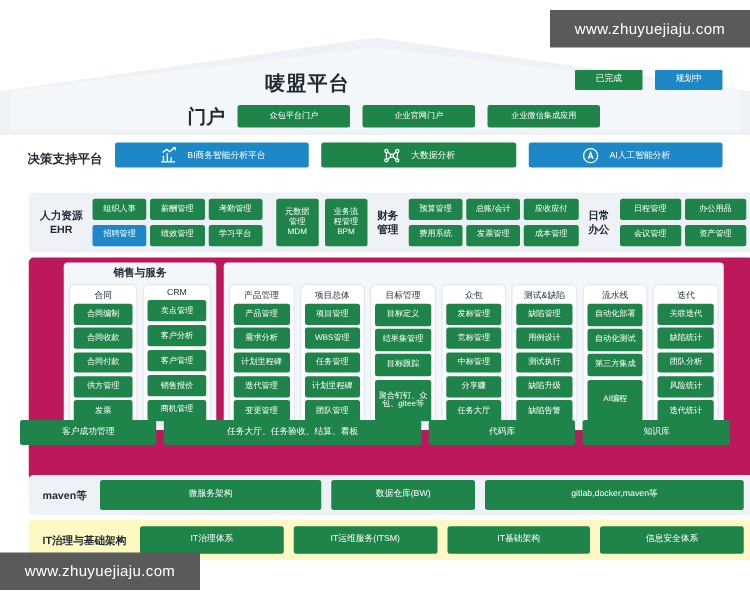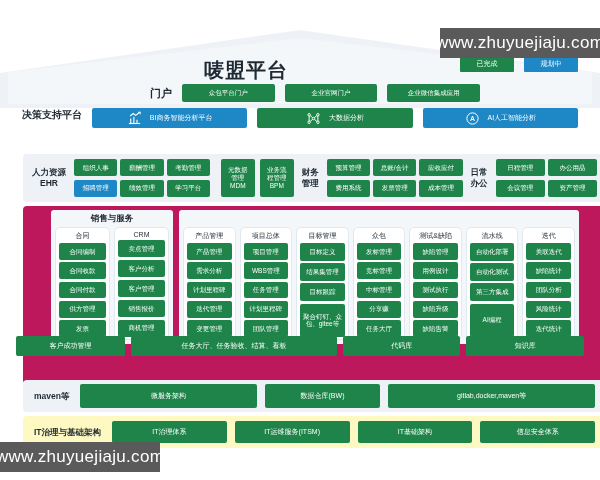--- a/index.html
+++ b/index.html
@@ -16,21 +16,21 @@
     background:#eef2f7;
     clip-path:polygon(50% 0%, 100% 55%, 100% 100%, 0% 100%, 0% 55%);
   }
   .roof-inner{
     position:absolute;left:8px;top:38px;width:584px;height:66px;
     background:#f4f7fa;
     clip-path:polygon(50% 0%, 100% 52%, 100% 100%, 0% 100%, 0% 52%);
   }
   .title{
     position:absolute;left:0;top:57px;width:492px;text-align:center;
-    font-size:20px;font-weight:bold;color:#1f2933;letter-spacing:1px;
+    font-size:16px;font-weight:bold;color:#1f2933;letter-spacing:1px;
   }
   .legend{position:absolute;right:22px;top:56px;display:flex;gap:10px;}
   .legend-chip{
     min-width:42px;height:16px;line-height:16px;text-align:center;
     font-size:7px;color:#fff;padding:0 6px;border-radius:1px;
   }
 
   
   .chip{
     background:#1e8449;color:#fff;font-size:6.5px;line-height:1.2;
@@ -38,27 +38,27 @@
     text-align:center;border-radius:2px;padding:1px 2px;
     box-sizing:border-box;
   }
   .chip.blue{background:#1e88c7;}
 
   
   .portal-row{
     position:absolute;left:150px;top:82px;width:330px;height:22px;
     display:flex;align-items:center;gap:10px;
   }
-  .row-label{font-size:11px;font-weight:bold;color:#1f2933;white-space:nowrap;}
+  .row-label{font-size:15px;font-weight:bold;color:#1f2933;white-space:nowrap;}
   .portal-row .chip{height:18px;flex:1;font-size:6.5px;}
 
   
   .decision-row{
     position:absolute;left:22px;top:108px;width:556px;height:26px;
-    display:flex;align-items:flex-start;gap:10px;
+    display:flex;align-items:flex-end;gap:10px;
   }
   .decision-row .row-label{font-size:10px;}
   .dec-chip{
     flex:1;height:20px;display:flex;align-items:center;justify-content:center;
     gap:8px;color:#fff;font-size:7px;border-radius:2px;background:#1e88c7;
   }
   .dec-chip.green{background:#1e8449;}
   .dec-ico{width:15px;height:15px;flex:none;}
 
   
@@ -115,22 +115,22 @@
   .band-int .chip{height:24px;font-size:7px;}
   .band-it{
     top:400px;height:32px;display:flex;align-items:center;gap:8px;padding:0 8px;
     background:#fef9c3;
   }
   .band-it .chip{height:22px;font-size:7px;}
 
   
   .wm{
     position:absolute;background:#5a5a5a;color:#fff;
-    font-size:17px;letter-spacing:.3px;
-    display:flex;align-items:center;justify-content:center;margin-top:20px;
+    font-size:12px;letter-spacing:.3px;
+    display:flex;align-items:center;justify-content:center;
   }
   .wm-tr{right:0;top:8px;width:160px;height:30px;}
   .wm-bl{left:0;bottom:8px;width:160px;height:30px;}
 </style>
 </head>
 <body>
 
 <div class="canvas">
 
   <div class="roof"></div>

